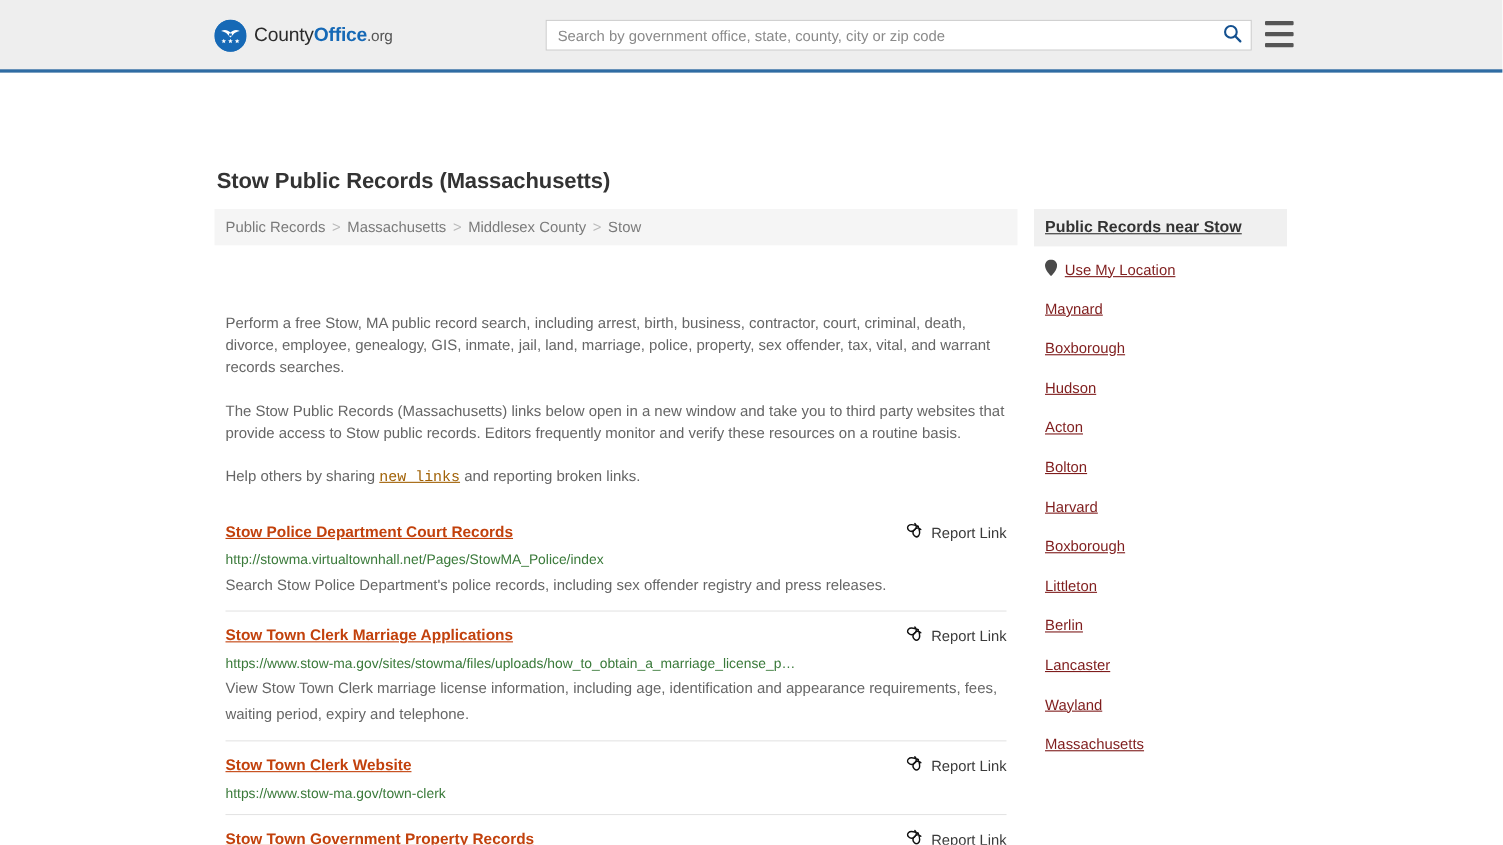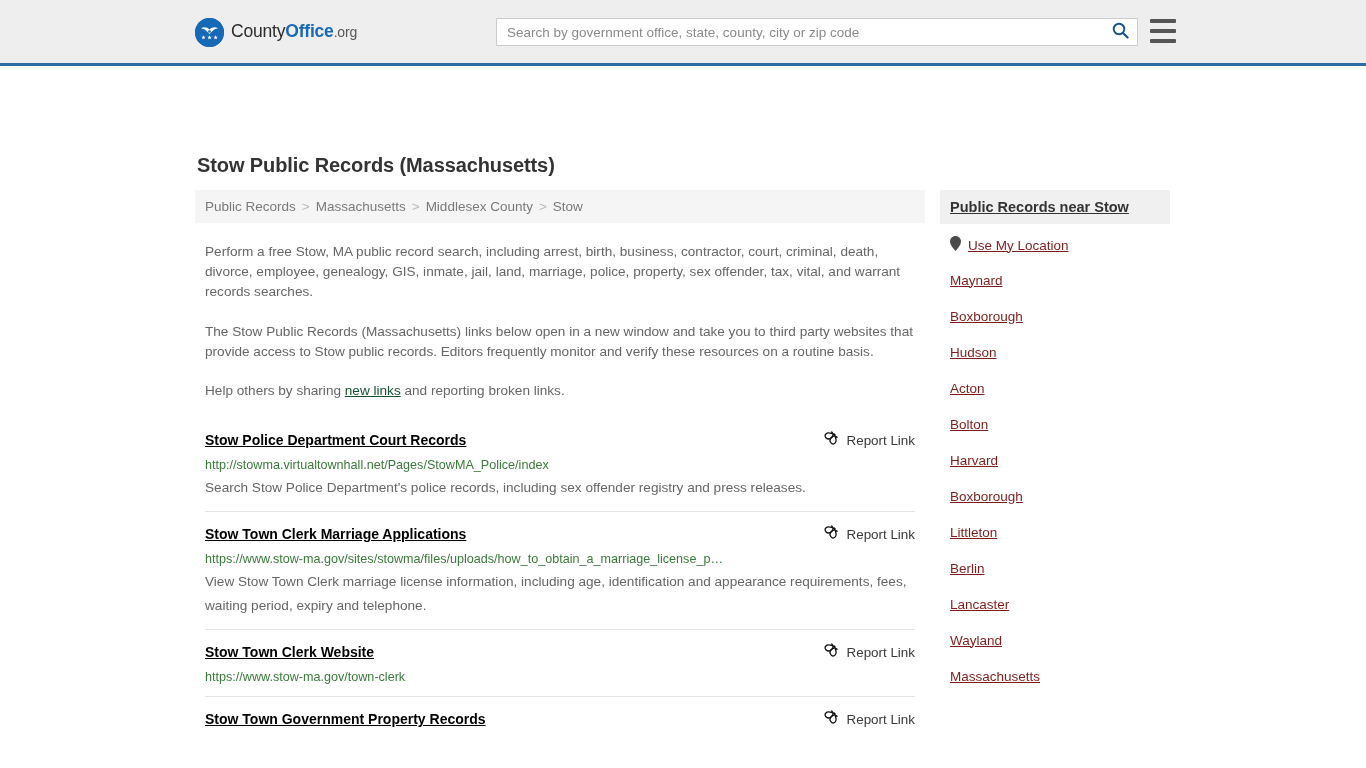--- a/index.html
+++ b/index.html
@@ -163,42 +163,43 @@
   .intro {
     padding: 0 10px;
   }
   .intro p {
     margin: 0;
     padding: 0;
     font-size: 13.6px;
     line-height: 20.2px;
     color: #666666;
   }
-  .intro p.p1 { margin-top: 19px; }
+  .intro p.p1 { margin-top: 61px; }
   .intro p.p2 { margin-top: 19px; }
   .intro p.p3 { margin-top: 19px; }
   .intro a {
-    color: #14532d;
+    color: #a16207;
     text-decoration: underline;
     cursor: pointer;
+    font-family: Liberation Mono, monospace;
   }
 
   
   .results { margin-top: 18px; padding: 0 10px; }
   .result {
     position: relative;
     border-top: 1px solid #e4e4e4;
     padding: 13px 0 11px 0;
   }
   .result:first-child { border-top: 0; padding-top: 12px; }
   .result-title {
     display: inline-block;
     font-size: 14px;
     font-weight: bold;
-    color: #000000;
+    color: #c2410c;
     text-decoration: underline;
     cursor: pointer;
     margin: 0;
   }
   .result-url {
     font-size: 12.6px;
     color: #3a7a3a;
     margin-top: 8px;
     line-height: 16px;
     word-break: break-all;

